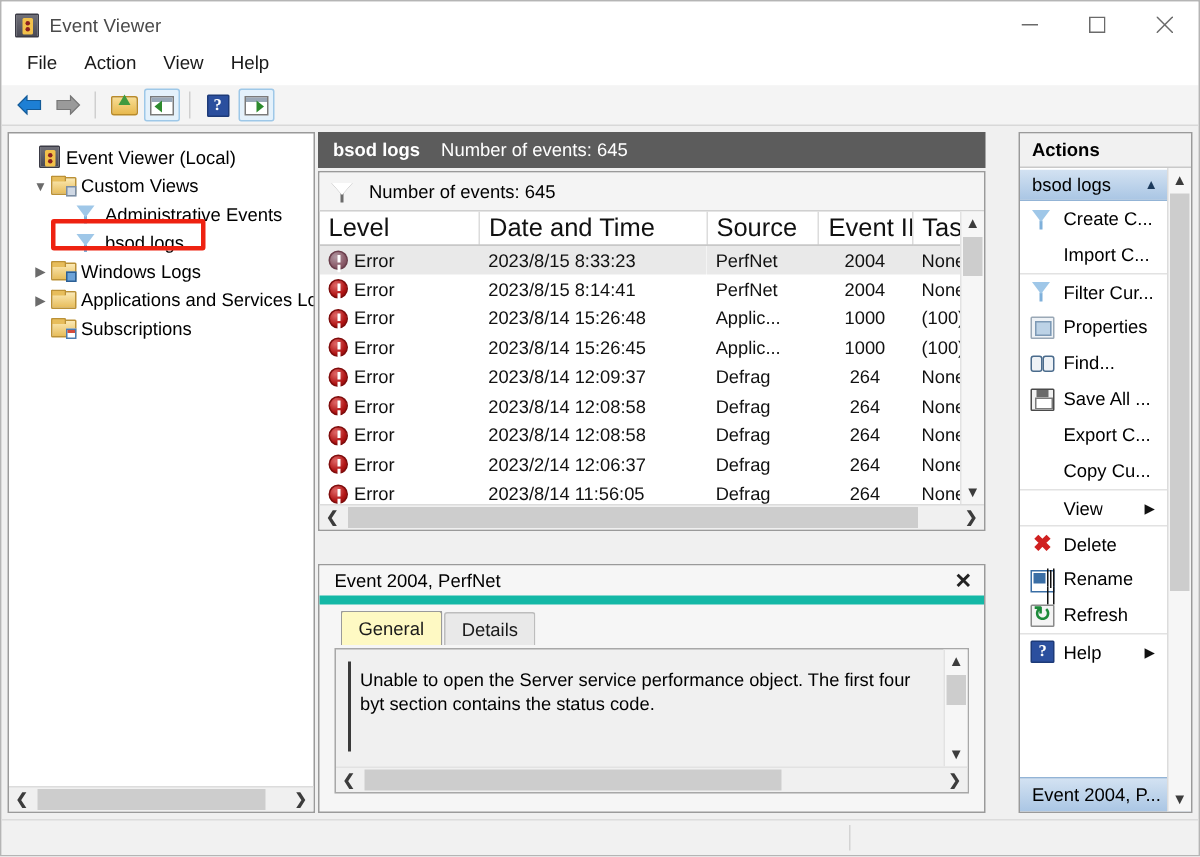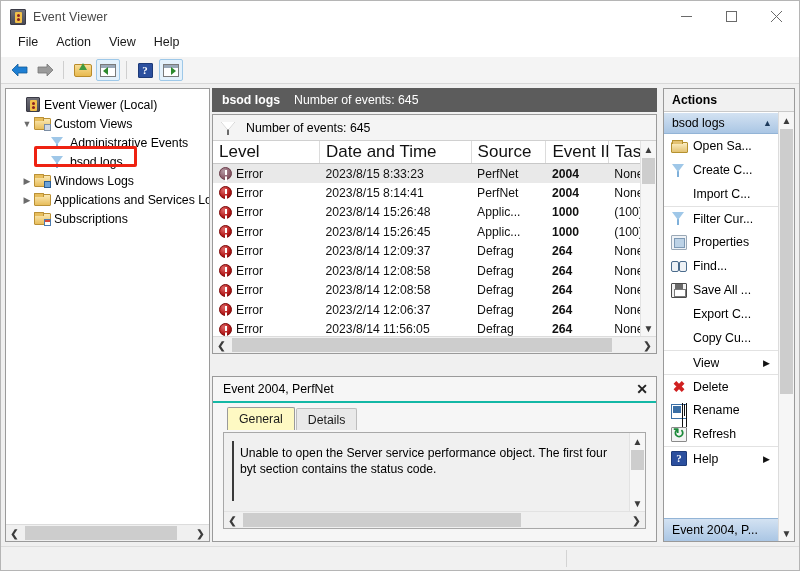--- a/index.html
+++ b/index.html
@@ -250,21 +250,21 @@
     border-bottom: 1px solid #c8c8c8;
     font-weight: normal; font-size: 17px; text-align: left;
     padding-left: 6px; color: #111;
     white-space: nowrap; overflow: hidden;
   }
   table.evt th.num { text-align: right; padding-right: 7px; }
   table.evt td {
     height: 19.5px; font-size: 12.2px; padding-left: 6px;
     white-space: nowrap; overflow: hidden; color: #111;
   }
-  table.evt td.num { text-align: left; padding-right: 7px; font-weight: bold; }
+  table.evt td.num { text-align: center; padding-right: 7px; }
   table.evt tr.sel td { background: #e9e9e9; }
   .lvl { display: flex; align-items: center; gap: 4px; }
   .err-icon {
     width: 13px; height: 13px; border-radius: 50%; flex: none;
     background: radial-gradient(circle at 35% 30%, #e06a6a, #b01414 62%, #7e0c0c);
     border: 1px solid #7e0c0c;
     position: relative;
   }
   .err-icon::after {
     content: ""; position: absolute; left: 5px; top: 2px;
@@ -296,21 +296,21 @@
   }
 
   
   .detailpane {
     position: absolute; left: 0; right: 0; top: 288px; bottom: 0;
     background: #f6f6f6; border: 1px solid #9a9a9a;
   }
   .detail-head {
     height: 26px; display: flex; align-items: center;
     padding: 0 8px 0 10px; font-size: 12.3px;
-    border-bottom: 2px solid #14b8a6; background: #f6f6f6;
+    border-bottom: 6px solid #14b8a6; background: #f6f6f6;
   }
   .detail-close { margin-left: auto; font-size: 14px; font-weight: bold; color:#222; line-height:1; }
   .tabs { display: flex; align-items: flex-end; height: 23px; padding-left: 14px; margin-top: 4px; }
   .tab {
     height: 22px; padding: 0 11px; font-size: 12.3px;
     display: flex; align-items: center;
     border: 1px solid #bdbdbd; border-bottom: none;
     background: #e9e9e9; border-radius: 2px 2px 0 0; margin-right: 1px;
     color: #1a1a1a;
   }
@@ -330,21 +330,21 @@
     background: #f6f6f6; border-left: 1px solid #e2e2e2;
   }
   .detail-hs {
     position: absolute; left: 0; right: 0; bottom: 0; height: 17px;
     background: #f0f0f0; border-top: 1px solid #e2e2e2;
     display: flex; align-items: center;
   }
 
   
   .actionspane {
-    position: absolute; right: 4px; top: 4px; width: 132px; bottom: 4px;
+    position: absolute; right: 4px; top: 4px; width: 116px; bottom: 4px;
     background: #ffffff; border: 1px solid #9a9a9a;
     overflow: hidden;
   }
   .actions-title {
     height: 23px; display: flex; align-items: center;
     padding-left: 8px; font-size: 12.3px; font-weight: bold;
     background: #f1f1f1; border-bottom: 1px solid #c9c9c9;
   }
   .actions-scrollarea { position: absolute; left: 0; right: 16px; top: 23px; bottom: 0; }
   .act-group-head {
@@ -771,24 +771,20 @@
     <div class="actionspane">
       <div class="actions-title">Actions</div>
 
       <div class="actions-scrollarea">
         <div class="act-group-head">
           <span>bsod logs</span>
           <span class="caret">▲</span>
         </div>
 
         <div class="act-item">
-          <span class="aico aico-openfolder"></span>
-          <span class="alabel">Open Sa...</span>
-        </div>
-        <div class="act-item">
           <span class="aico aico-filter"></span>
           <span class="alabel">Create C...</span>
         </div>
         <div class="act-item">
           <span class="noico"></span>
           <span class="alabel">Import C...</span>
         </div>
         <div class="act-item sep">
           <span class="aico aico-filter"></span>
           <span class="alabel">Filter Cur...</span>

